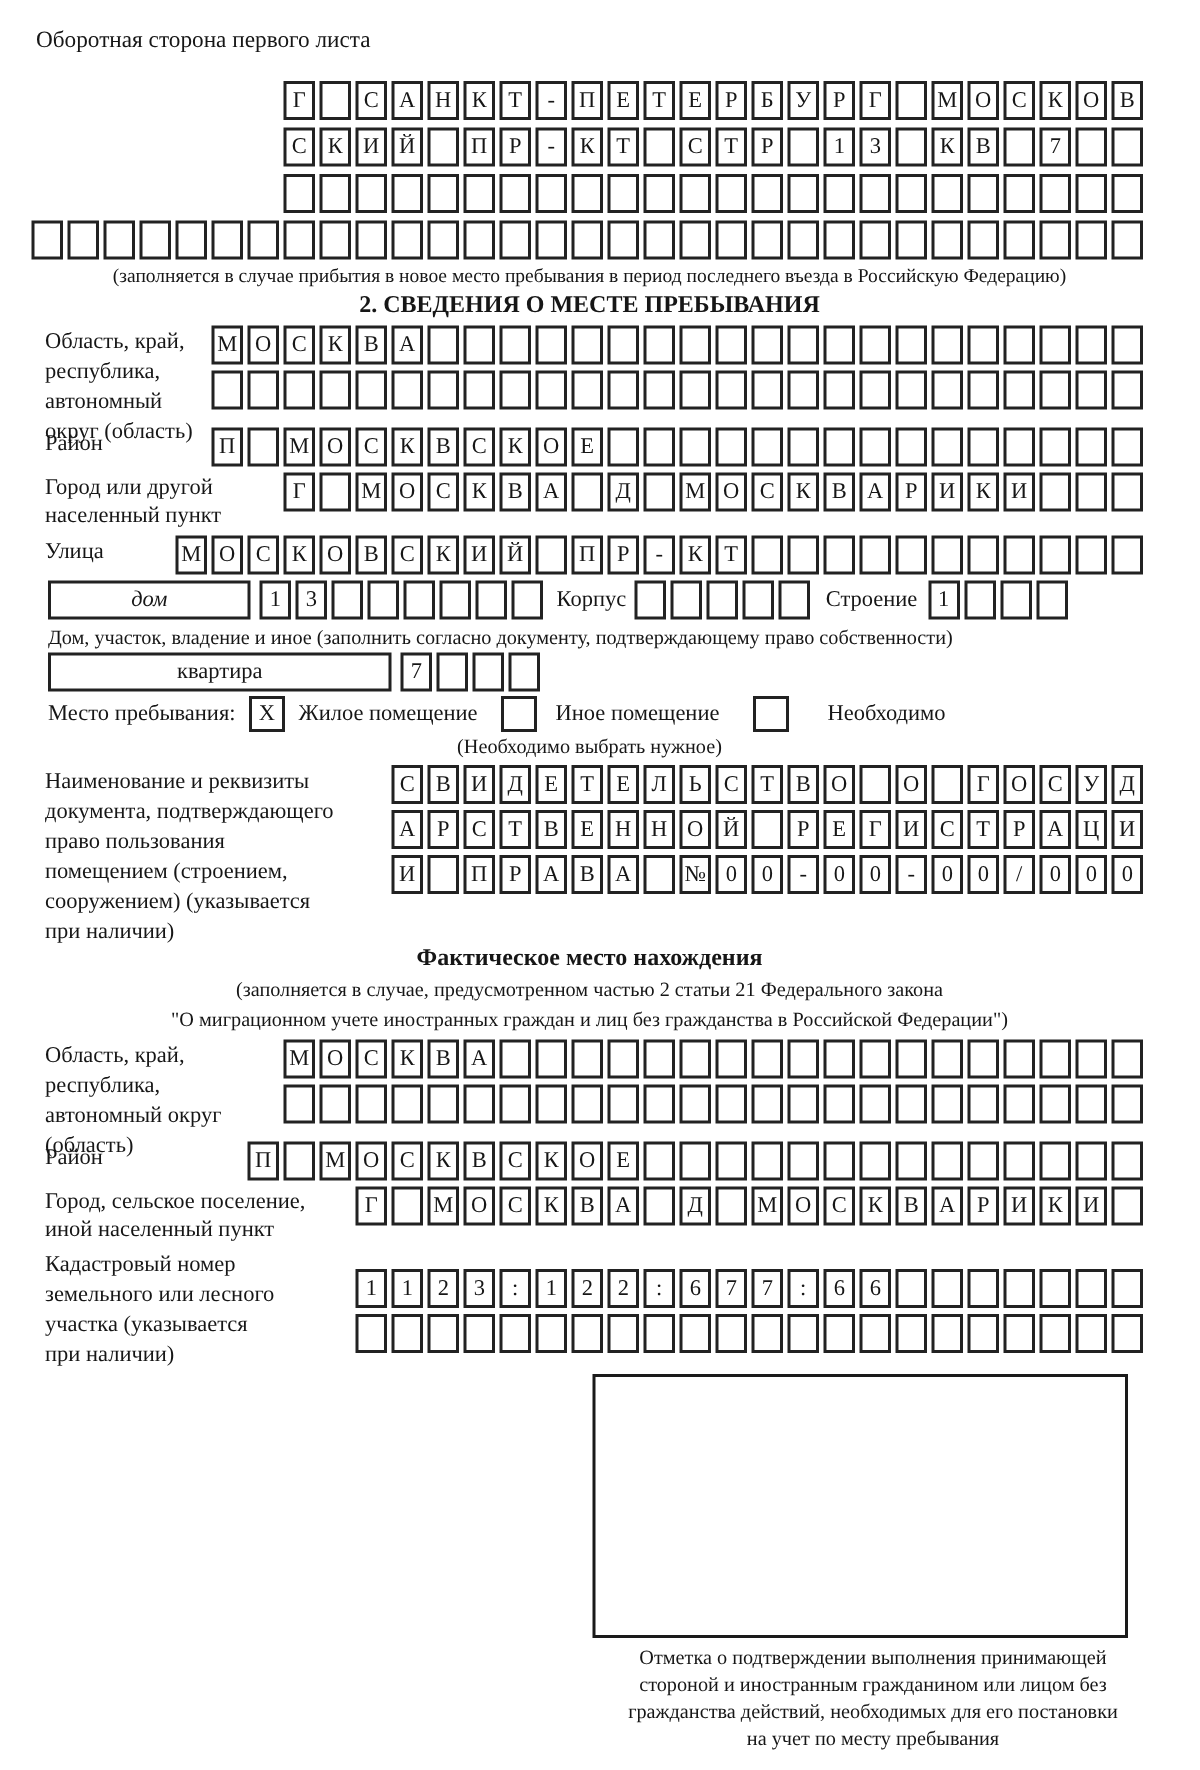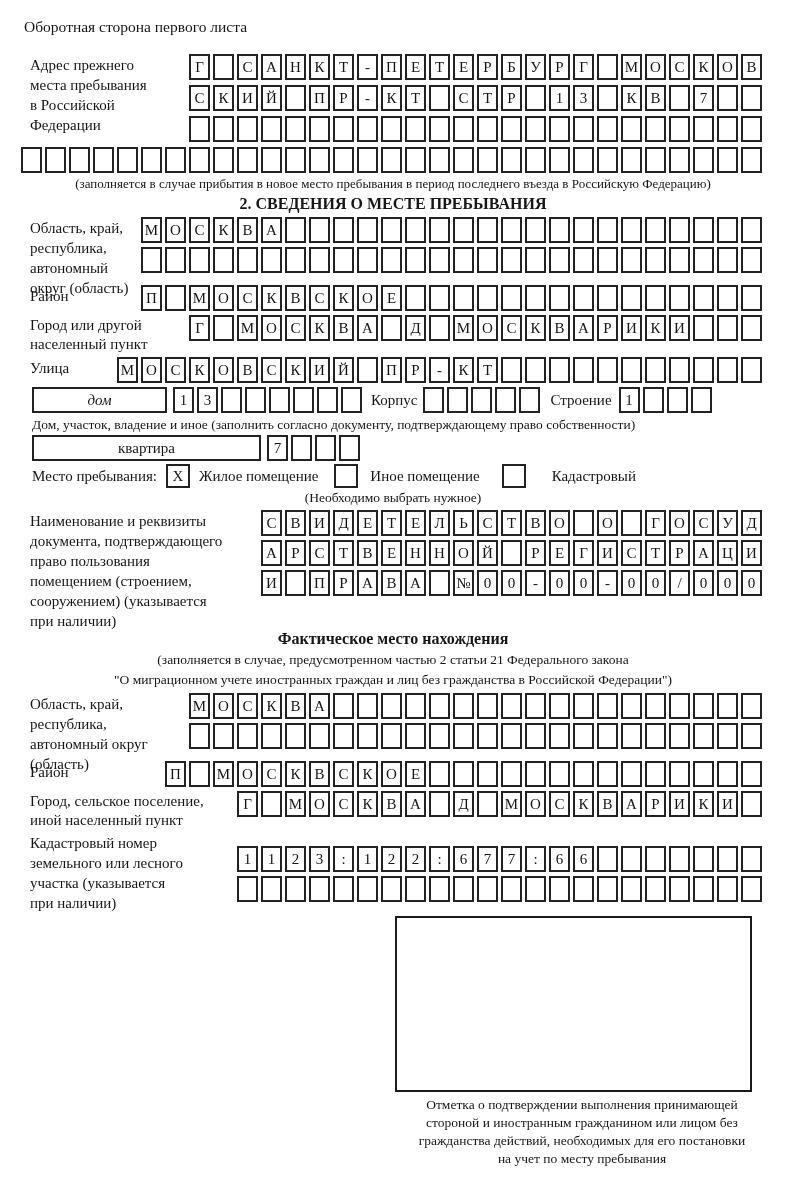--- a/index.html
+++ b/index.html
@@ -32,26 +32,20 @@
   .mt2{margin-top:2px}.mt3{margin-top:3px}.mt4{margin-top:4px}
 </style>
 </head>
 <body>
 
 <div class="page">
 
   <div class="page-title">Оборотная сторона первого листа</div>
 
   <section class="block" style="margin-top:18px;">
-    <div class="lbl">
-      <div>Адрес прежнего</div>
-      <div>места пребывания</div>
-      <div>в Российской</div>
-      <div>Федерации</div>
-    </div>
     <div class="rows">
       <div class="grid">
           <span class="cell">Г</span>
           <span class="cell"></span>
           <span class="cell">С</span>
           <span class="cell">А</span>
           <span class="cell">Н</span>
           <span class="cell">К</span>
           <span class="cell">Т</span>
           <span class="cell">-</span>
@@ -374,21 +368,21 @@
       </div>
   </div>
 
   <div class="inline-row mt3">
     <div style="font-size:15px;">Место пребывания:</div>
     <div class="cb" style="margin-left:9px;">X</div>
     <div style="font-size:15px;margin-left:9px;">Жилое помещение</div>
     <div class="cb" style="margin-left:16px;"></div>
     <div style="font-size:15px;margin-left:12px;">Иное помещение</div>
     <div class="cb" style="margin-left:22px;"></div>
-    <div style="font-size:15px;margin-left:26px;">Кадастровый</div>
+    <div style="font-size:15px;margin-left:26px;">Необходимо</div>
   </div>
   <div class="stay-note">(Необходимо выбрать нужное)</div>
 
   <section class="block mt4" style="min-height:120px;">
     <div class="lbl">
       <div>Наименование и реквизиты</div>
       <div>документа, подтверждающего</div>
       <div>право пользования</div>
       <div>помещением (строением,</div>
       <div>сооружением) (указывается</div>

